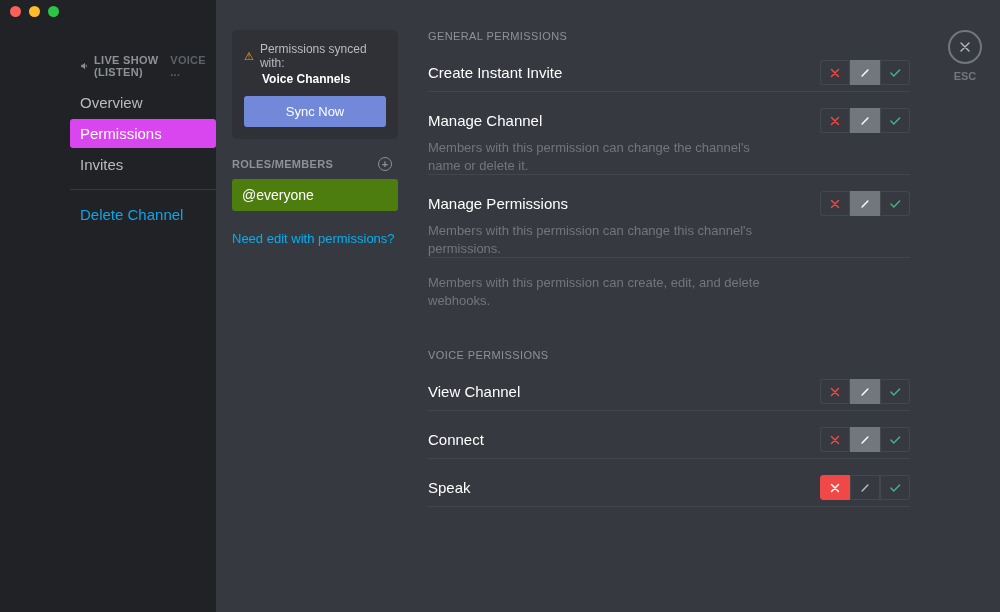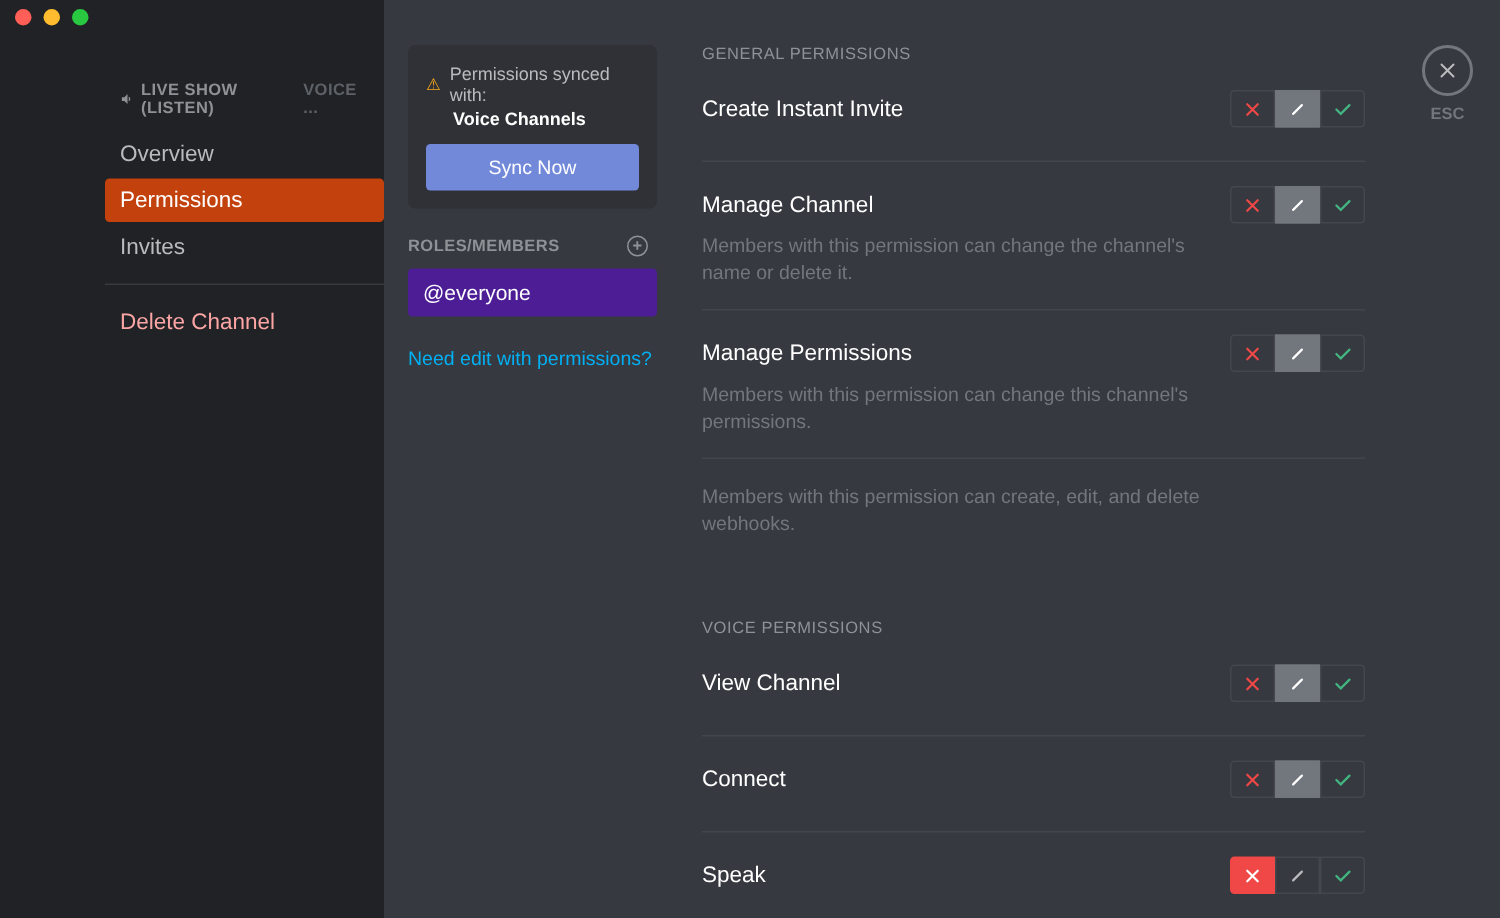--- a/index.html
+++ b/index.html
@@ -25,21 +25,21 @@
     .dot.red { background: #ff5f57; }
     .dot.yellow { background: #febc2e; }
     .dot.green { background: #28c840; }
 
     .container {
       display: flex;
       width: 1000px;
       height: 612px;
     }
     .sidebar {
-      width: 256px;
+      width: 216px;
       background: #2f3136;
       padding-top: 0;
       flex-shrink: 0;
     }
     .sidebar-inner {
       background: #202225;
       height: 100%;
       padding-top: 0;
     }
     .sidebar-content {
@@ -61,29 +61,29 @@
       padding: 6px 10px;
       margin-left: -10px;
       margin-right: -10px;
       border-radius: 3px;
       color: #b9bbbe;
       font-size: 15px;
       cursor: pointer;
       margin-bottom: 2px;
     }
     .nav-item.active {
-      background: #c2410c;
+      background: #d946ef;
       color: #fff;
     }
     .nav-separator {
       height: 1px;
       background: #36393f;
       margin: 10px -10px;
     }
-    .nav-item.danger { color: #fca5a5; }
+    .nav-item.danger { color: #0ea5e9; }
 
     .main {
       flex: 1;
       background: #36393f;
       display: flex;
       overflow: hidden;
     }
     .col-roles {
       width: 166px;
       flex-shrink: 0;
@@ -134,21 +134,21 @@
       justify-content: space-between;
       margin-bottom: 8px;
       padding-right: 6px;
     }
     .add-circle {
       width: 14px; height: 14px; border: 1.5px solid #8e9297; border-radius: 50%;
       display: inline-flex; align-items: center; justify-content: center;
       font-size: 11px; line-height: 1; color: #8e9297;
     }
     .role-pill {
-      background: #4c1d95;
+      background: #4d7c0f;
       color: #fff;
       border-radius: 3px;
       padding: 8px 10px;
       font-size: 14px;
       margin-bottom: 20px;
       cursor: pointer;
     }
     .help-link {
       color: #00b0f4;
       font-size: 13px;
@@ -163,21 +163,20 @@
     }
     .group-hdr {
       font-size: 11px;
       font-weight: 400;
       color: #8e9297;
       letter-spacing: 0.4px;
       margin-bottom: 18px;
     }
     .perm-row {
       border-bottom: 1px solid #42464d;
-      padding-bottom: 16px;
       margin-bottom: 16px;
     }
     .perm-row.noborder { border-bottom: none; margin-bottom: 40px; }
     .perm-head {
       display: flex;
       align-items: center;
       justify-content: space-between;
       margin-bottom: 6px;
     }
     .perm-title {

